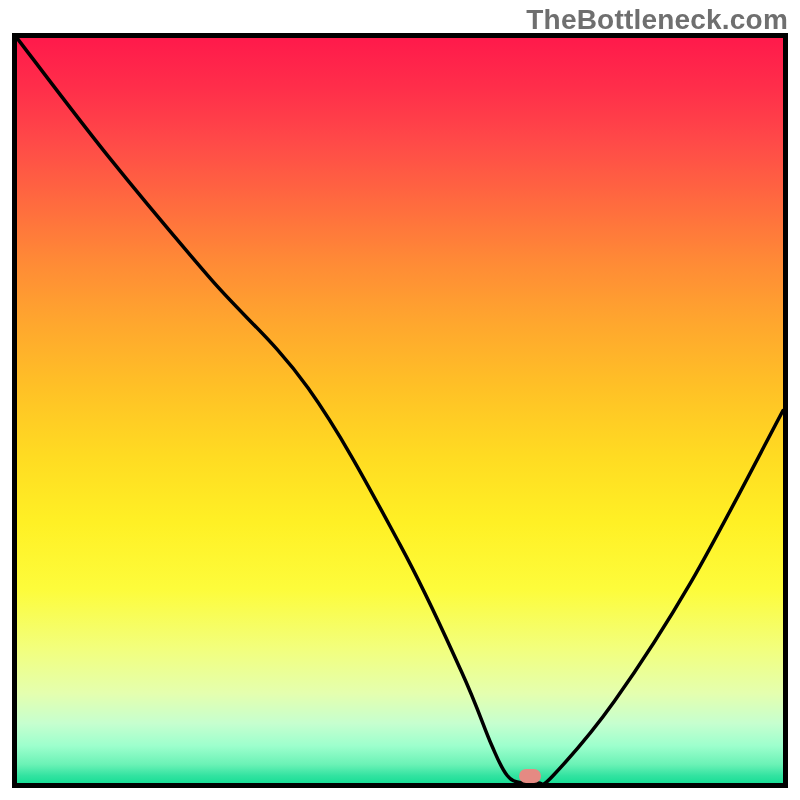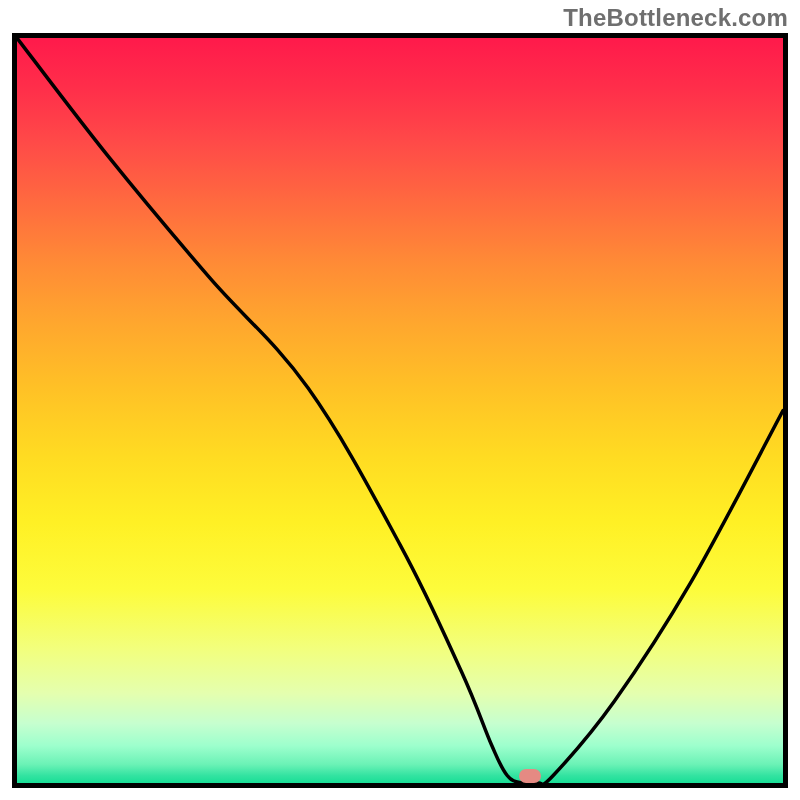--- a/index.html
+++ b/index.html
@@ -13,21 +13,21 @@
   .wrap {
     position: relative;
     width: 800px;
     height: 800px;
   }
   .watermark {
     position: absolute;
     top: 4px;
     right: 12px;
     font-family: Arial, Helvetica, sans-serif;
-    font-size: 24px;
+    font-size: 28px;
     font-weight: 600;
     color: #6f6f6f;
     letter-spacing: 0.2px;
   }
   .plot-frame {
     position: absolute;
     left: 12px;
     top: 33px;
     width: 776px;
     height: 755px;

